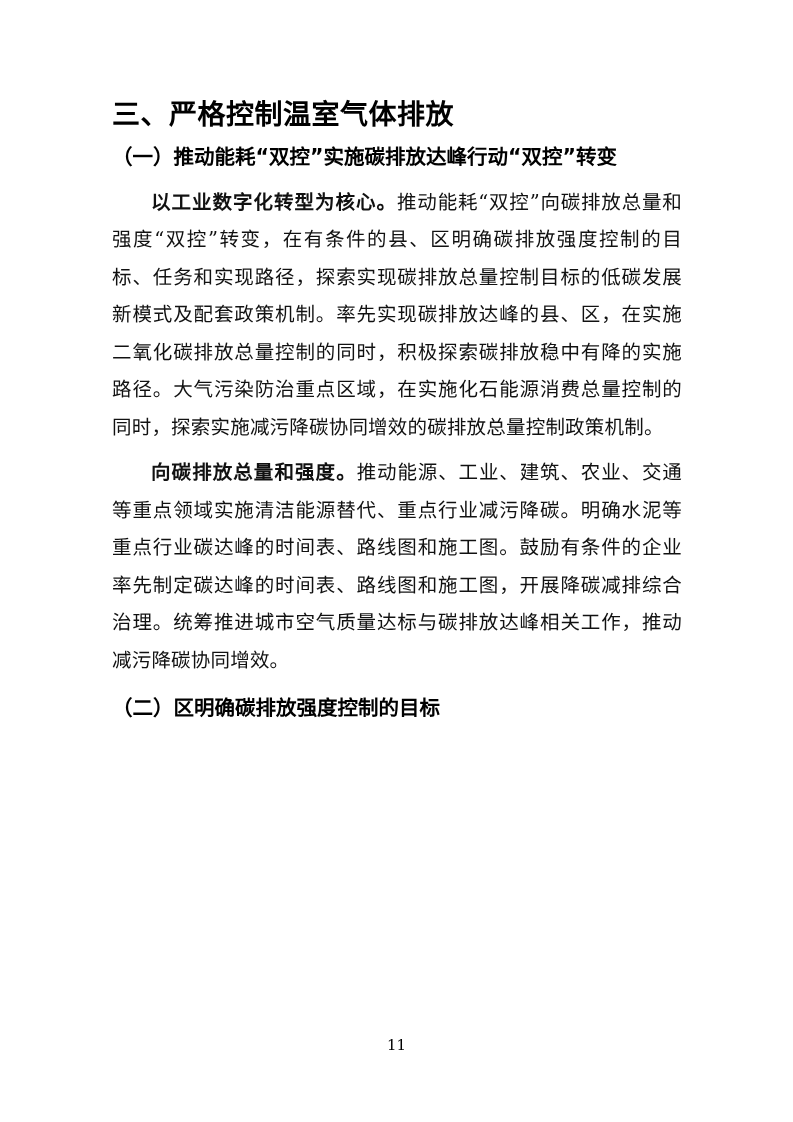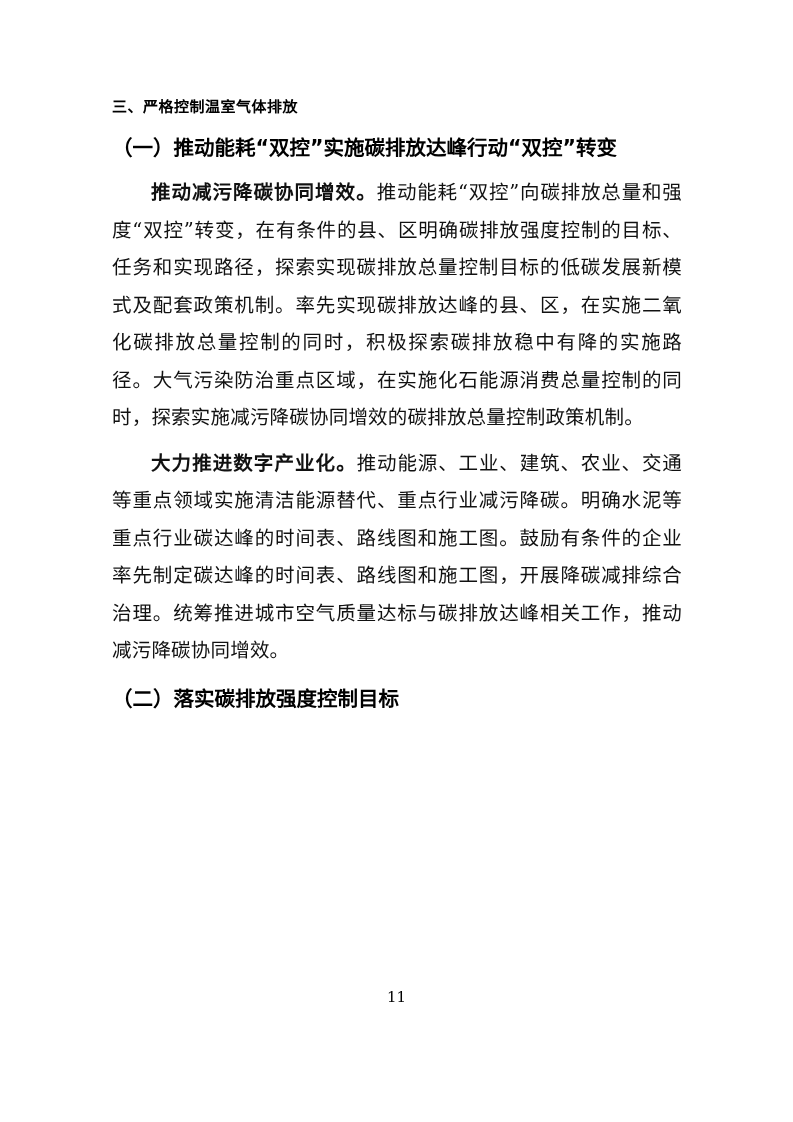--- a/index.html
+++ b/index.html
@@ -19,27 +19,27 @@
     box-sizing: border-box;
     overflow: hidden;
   }
   .content {
     position: absolute;
     left: 112px;
     top: 96px;
     width: 570px;
   }
   .h-section {
-    font-family: Liberation Sans, sans-serif;
+    font-family: Liberation Mono, monospace;
     font-weight: bold;
-    font-size: 15px;
+    font-size: 28px;
     line-height: 1.5;
     color: #000;
     letter-spacing: 0.5px;
-    margin: 0 0 14px 0;
+    margin: 0 0 4px 0;
   }
   .h-sub {
     font-family: "DejaVu Sans", sans-serif;
     font-weight: bold;
     font-size: 20.5px;
     line-height: 1.55;
     color: #000;
     letter-spacing: 0px;
     margin: 0 0 10px 0;
     text-align: justify;
@@ -60,44 +60,44 @@
     font-family: "DejaVu Sans", sans-serif;
     font-weight: bold;
     letter-spacing: 0.4px;
   }
   .spacer-sm { height: 6px; }
   .spacer-md { height: 12px; }
   .page-number {
     position: absolute;
     left: 0;
     right: 0;
-    top: 988px;
+    top: 1036px;
     text-align: center;
     font-family: "DejaVu Serif", serif;
     font-size: 15px;
     color: #000;
   }
 </style>
 </head>
 <body>
 
 <div class="page">
   <div class="content">
 
     <h1 class="h-section">三、严格控制温室气体排放</h1>
 
     <h2 class="h-sub">（一）推动能耗“双控”实施碳排放达峰行动“双控”转变</h2>
 
-    <p class="para"><span class="lead">推动减污降碳协同增效。</span><span>推动能耗“双控”向碳排放总量和强度“双控”转变，在有条件的县、区明确碳排放强度控制的目标、任务和实现路径，探索实现碳排放总量控制目标的低碳发展新模式及配套政策机制。率先实现碳排放达峰的县、区，在实施二氧化碳排放总量控制的同时，积极探索碳排放稳中有降的实施路径。大气污染防治重点区域，在实施化石能源消费总量控制的同时，探索实施减污降碳协同增效的碳排放总量控制政策机制。</span></p>
+    <p class="para"><span class="lead">以工业数字化转型为核心。</span><span>推动能耗“双控”向碳排放总量和强度“双控”转变，在有条件的县、区明确碳排放强度控制的目标、任务和实现路径，探索实现碳排放总量控制目标的低碳发展新模式及配套政策机制。率先实现碳排放达峰的县、区，在实施二氧化碳排放总量控制的同时，积极探索碳排放稳中有降的实施路径。大气污染防治重点区域，在实施化石能源消费总量控制的同时，探索实施减污降碳协同增效的碳排放总量控制政策机制。</span></p>
 
     <div class="spacer-sm"></div>
 
-    <p class="para"><span class="lead">大力推进数字产业化。</span><span>推动能源、工业、建筑、农业、交通等重点领域实施清洁能源替代、重点行业减污降碳。明确水泥等重点行业碳达峰的时间表、路线图和施工图。鼓励有条件的企业率先制定碳达峰的时间表、路线图和施工图，开展降碳减排综合治理。统筹推进城市空气质量达标与碳排放达峰相关工作，推动减污降碳协同增效。</span></p>
+    <p class="para"><span class="lead">向碳排放总量和强度。</span><span>推动能源、工业、建筑、农业、交通等重点领域实施清洁能源替代、重点行业减污降碳。明确水泥等重点行业碳达峰的时间表、路线图和施工图。鼓励有条件的企业率先制定碳达峰的时间表、路线图和施工图，开展降碳减排综合治理。统筹推进城市空气质量达标与碳排放达峰相关工作，推动减污降碳协同增效。</span></p>
 
     <div class="spacer-md"></div>
 
-    <h2 class="h-sub">（二）落实碳排放强度控制目标</h2>
+    <h2 class="h-sub">（二）区明确碳排放强度控制的目标</h2>
 
 
   </div>
 
   <div class="page-number">11</div>
 </div>
 
 </body></html>

